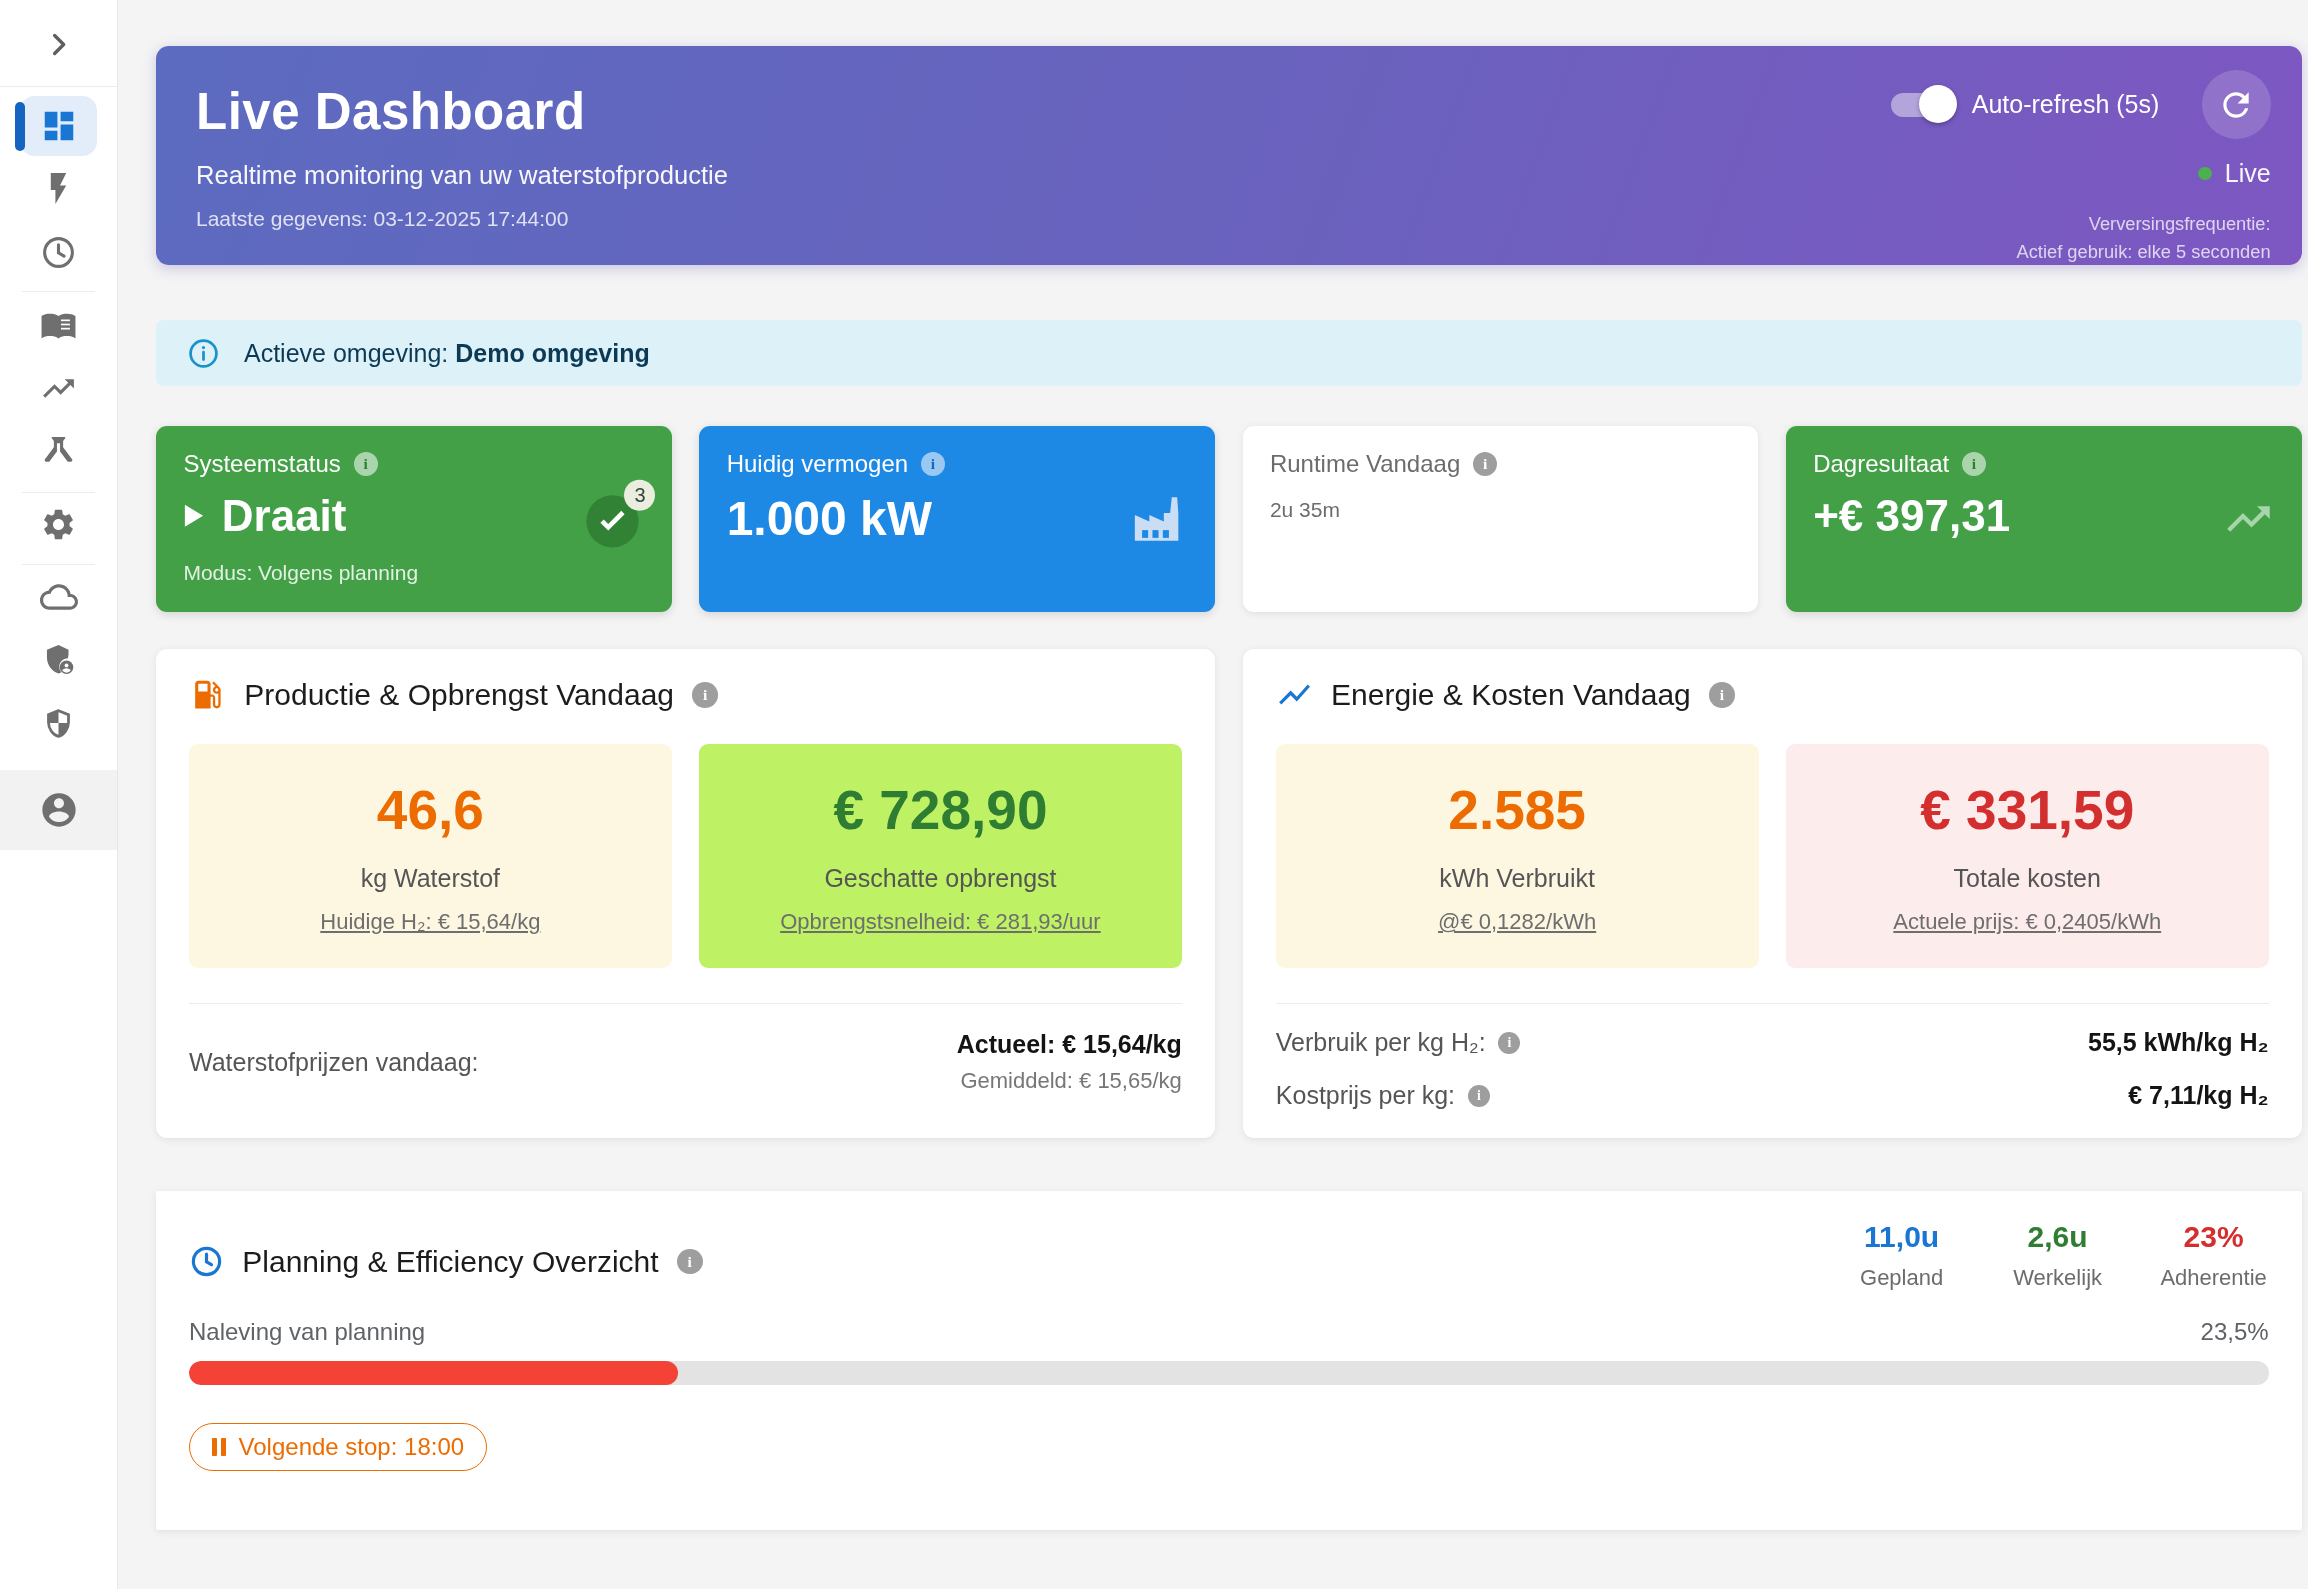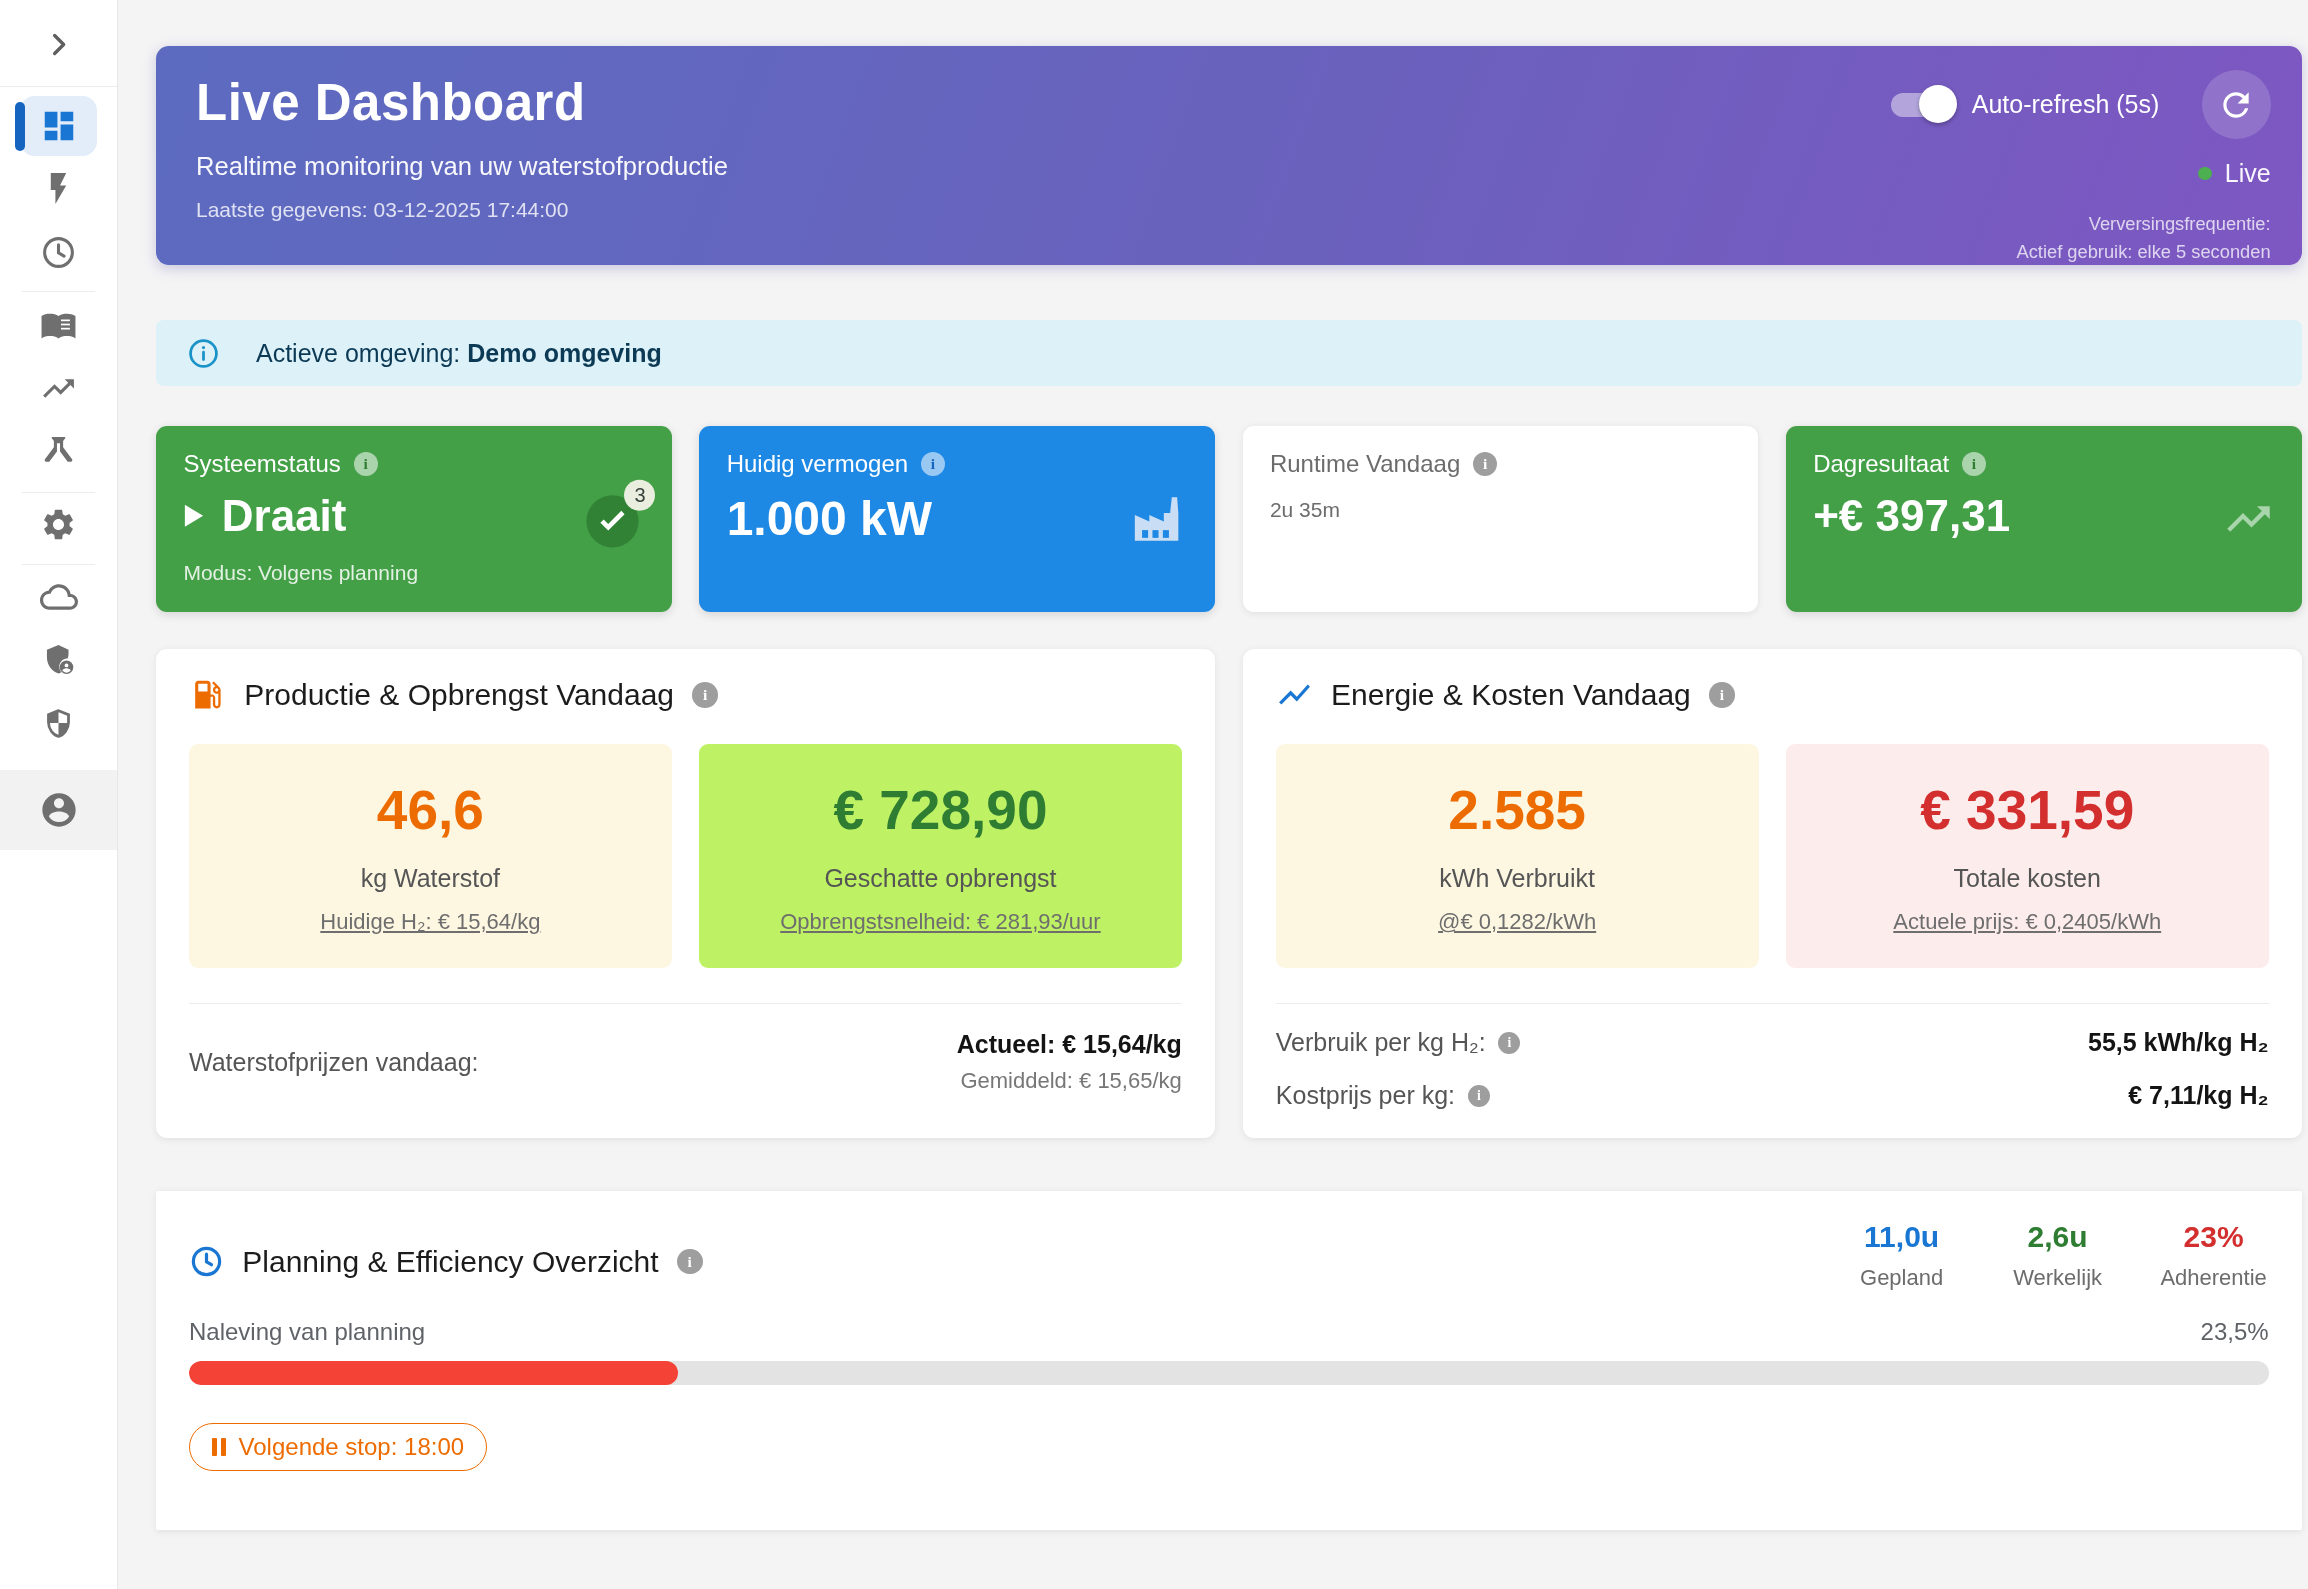--- a/index.html
+++ b/index.html
@@ -28,37 +28,37 @@
   }
   .gap40{margin-top:37px;}
   .account-block{margin-top:12.8px;width:100%;height:80px;background:#f2f2f3;display:flex;align-items:center;justify-content:center;cursor:pointer;}
   .sb-icon{color:#6f6f6f;}
   
   .main{flex:1;padding:46px 6.4px 0 38px;display:flex;flex-direction:column;}
   
   .header-card{
     position:relative;height:219px;border-radius:12.8px;
     background:linear-gradient(110deg,#5c6bc0 0%,#6a61bd 55%,#7e57c2 100%);
-    color:#fff;padding:0 40px;box-sizing:border-box;margin-bottom:55px;
+    color:#fff;padding:9px 40px;box-sizing:border-box;margin-bottom:55px;
     box-shadow:0 3.7px 12.8px rgba(80,70,160,0.25);
   }
   .hdr-title{font-size:51px;font-weight:bold;padding-top:27.4px;letter-spacing:0.5px;}
   .hdr-sub{font-size:25.6px;margin-top:20px;color:rgba(255,255,255,0.95);}
   .hdr-last{font-size:21px;margin-top:16.4px;color:rgba(255,255,255,0.8);}
   .hdr-right{position:absolute;top:24px;right:31px;display:flex;flex-direction:column;align-items:flex-end;}
   .hdr-row1{display:flex;align-items:center;gap:18.3px;}
   .switch{width:62px;height:24px;border-radius:12.8px;background:rgba(255,255,255,0.45);position:relative;cursor:pointer;}
   .switch .knob{position:absolute;right:-3.7px;top:-7.3px;width:38px;height:38px;border-radius:50%;background:#fff;box-shadow:0 1.8px 4.6px rgba(0,0,0,0.3);}
   .autorefresh-label{font-size:25px;color:#fff;}
   .refresh-btn{margin-left:24px;width:69px;height:69px;border-radius:50%;background:rgba(255,255,255,0.16);border:none;display:flex;align-items:center;justify-content:center;cursor:pointer;}
   .live-row{display:flex;align-items:center;gap:12.8px;margin-top:20px;font-size:25px;color:rgba(255,255,255,0.95);}
   .live-dot{width:13.7px;height:13.7px;border-radius:50%;background:#4caf50;}
   .freq{margin-top:22px;text-align:right;font-size:18.3px;color:rgba(255,255,255,0.75);line-height:1.55;}
   
-  .banner{height:66px;border-radius:7.3px;background:#ddf1f9;display:flex;align-items:center;gap:36px;padding:0 31px;margin-bottom:40px;}
+  .banner{height:66px;border-radius:7.3px;background:#ddf1f9;display:flex;align-items:center;gap:24px;padding:0 31px;margin-bottom:40px;}
   .banner-text{font-size:25px;color:#0c3a55;}
   .banner-text b{font-weight:bold;}
   
   .cards-row{display:grid;grid-template-columns:repeat(4,1fr);gap:27.4px;margin-bottom:37px;}
   .scard{position:relative;height:186px;border-radius:11px;padding:24px 27.4px;box-sizing:border-box;color:#fff;box-shadow:0 2.7px 9.1px rgba(0,0,0,0.12);}
   .scard.green{background:#43a047;}
   .scard.blue{background:#1e88e5;}
   .scard.white{background:#ffffff;box-shadow:0 1.8px 7.3px rgba(0,0,0,0.08);}
   .scard-label-row{display:flex;align-items:center;gap:12.8px;font-size:24px;}
   .scard.white .scard-label-row{color:#6c6c6c;}

